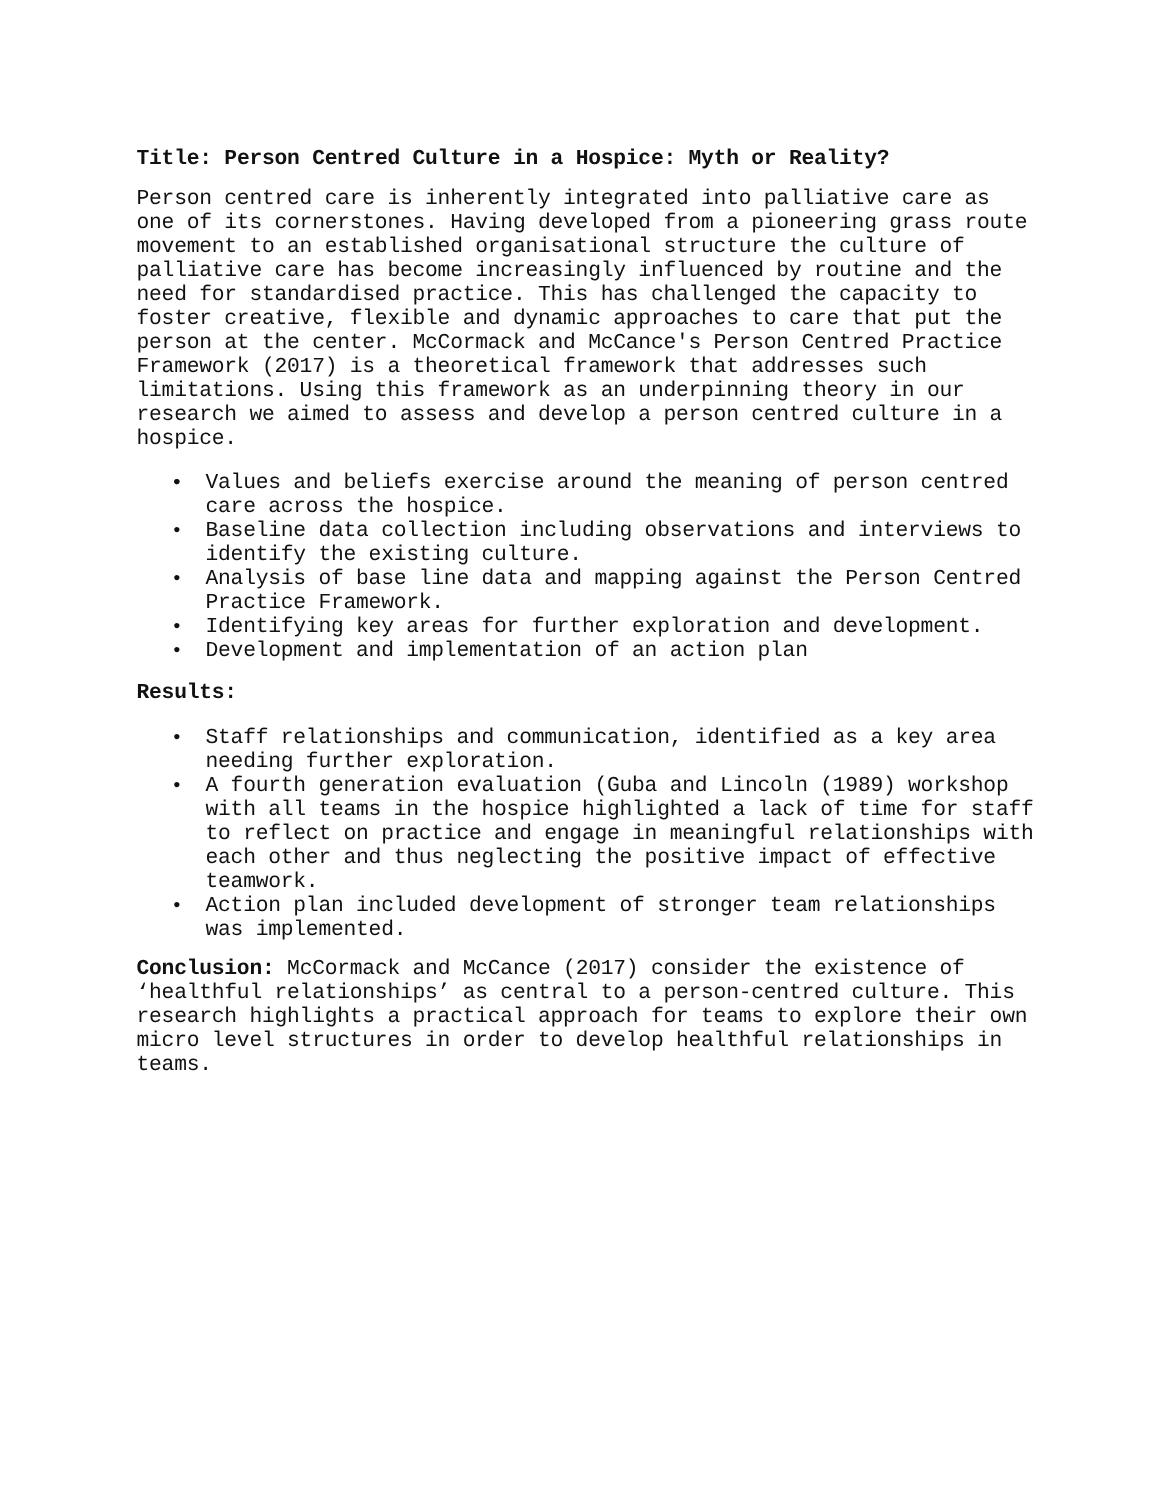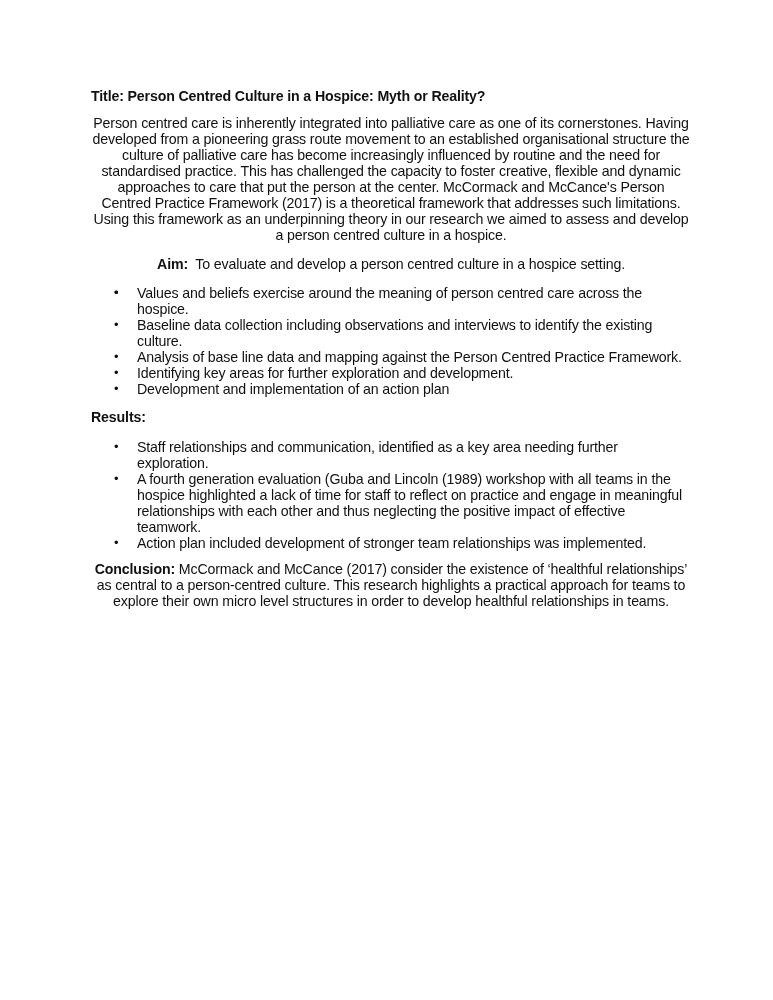--- a/index.html
+++ b/index.html
@@ -11,37 +11,37 @@
       width: 773px;
       height: 1000px;
       position: relative;
       overflow: hidden;
       font-family: "Liberation Sans", sans-serif;
       color: #111111;
     }
     .page {
       position: absolute;
       left: 91px;
-      top: 88px;
+      top: 98px;
       width: 600px;
       font-size: 14.2px;
       line-height: 16px;
       letter-spacing: -0.15px;
+      font-family: Liberation Mono, monospace;
     }
     .heading-line {
       font-weight: bold;
       margin: 0 0 11px 0;
       height: 16px;
     }
     .title-line { margin-bottom: 11px; }
     .authors-line { margin-bottom: 11px; }
     .bg-heading { margin-bottom: 13px; }
     p {
       margin: 0 0 13px 0;
-      text-align: center;
     }
     .label {
       font-weight: bold;
     }
     ul {
       list-style: none;
       margin: 0 0 12px 0;
       padding: 0;
     }
     ul li {
@@ -66,24 +66,20 @@
 
   <div class="heading-line title-line">
     <span>Title:</span>
     <span>Person Centred Culture in a Hospice: Myth or Reality?</span>
   </div>
 
 
 
   <p>Person centred care is inherently integrated into palliative care as one of its cornerstones. Having developed from a pioneering grass route movement to an established organisational structure the culture of palliative care has become increasingly influenced by routine and the need for standardised practice. This has challenged the capacity to foster creative, flexible and dynamic approaches to care that put the person at the center. McCormack and McCance's Person Centred Practice Framework (2017) is a theoretical framework that addresses such limitations. Using this framework as an underpinning theory in our research we aimed to assess and develop a person centred culture in a hospice.</p>
 
-  <p>
-    <span class="label">Aim:</span>&nbsp;
-    <span>To evaluate and develop a person centred culture in a hospice setting.</span>
-  </p>
 
 
   <ul class="method-list">
     <li><span class="bullet">•</span></li>
     <li><span class="bullet">•</span><span>Values and beliefs exercise around the meaning of person centred care across the hospice.</span></li>
     <li><span class="bullet">•</span><span>Baseline data collection including observations and interviews to identify the existing culture.</span></li>
     <li><span class="bullet">•</span><span>Analysis of base line data and mapping against the Person Centred Practice Framework.</span></li>
     <li><span class="bullet">•</span><span>Identifying key areas for further exploration and development.</span></li>
     <li><span class="bullet">•</span><span>Development and implementation of an action plan</span></li>
   </ul>

